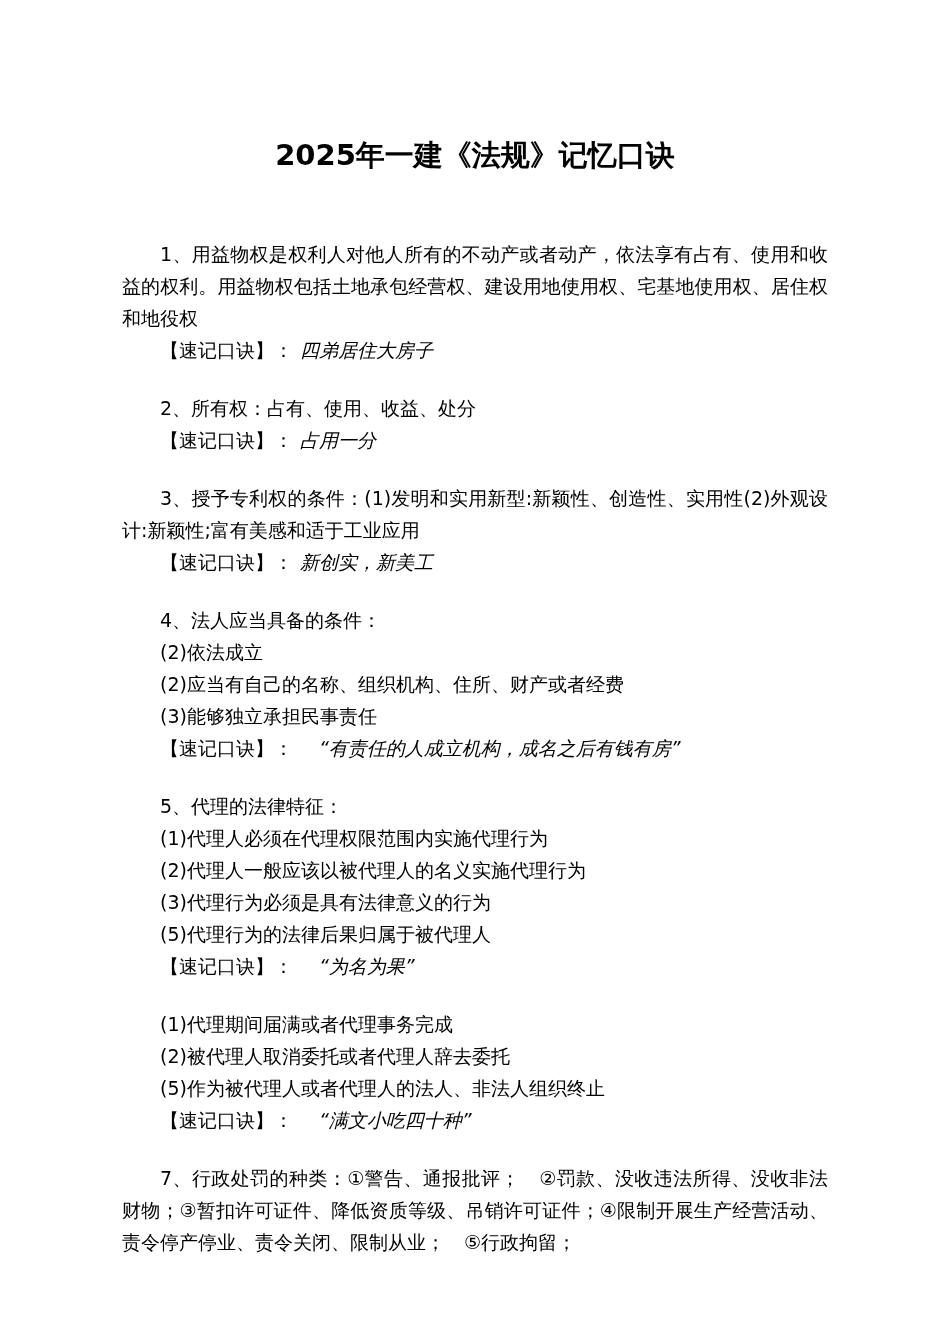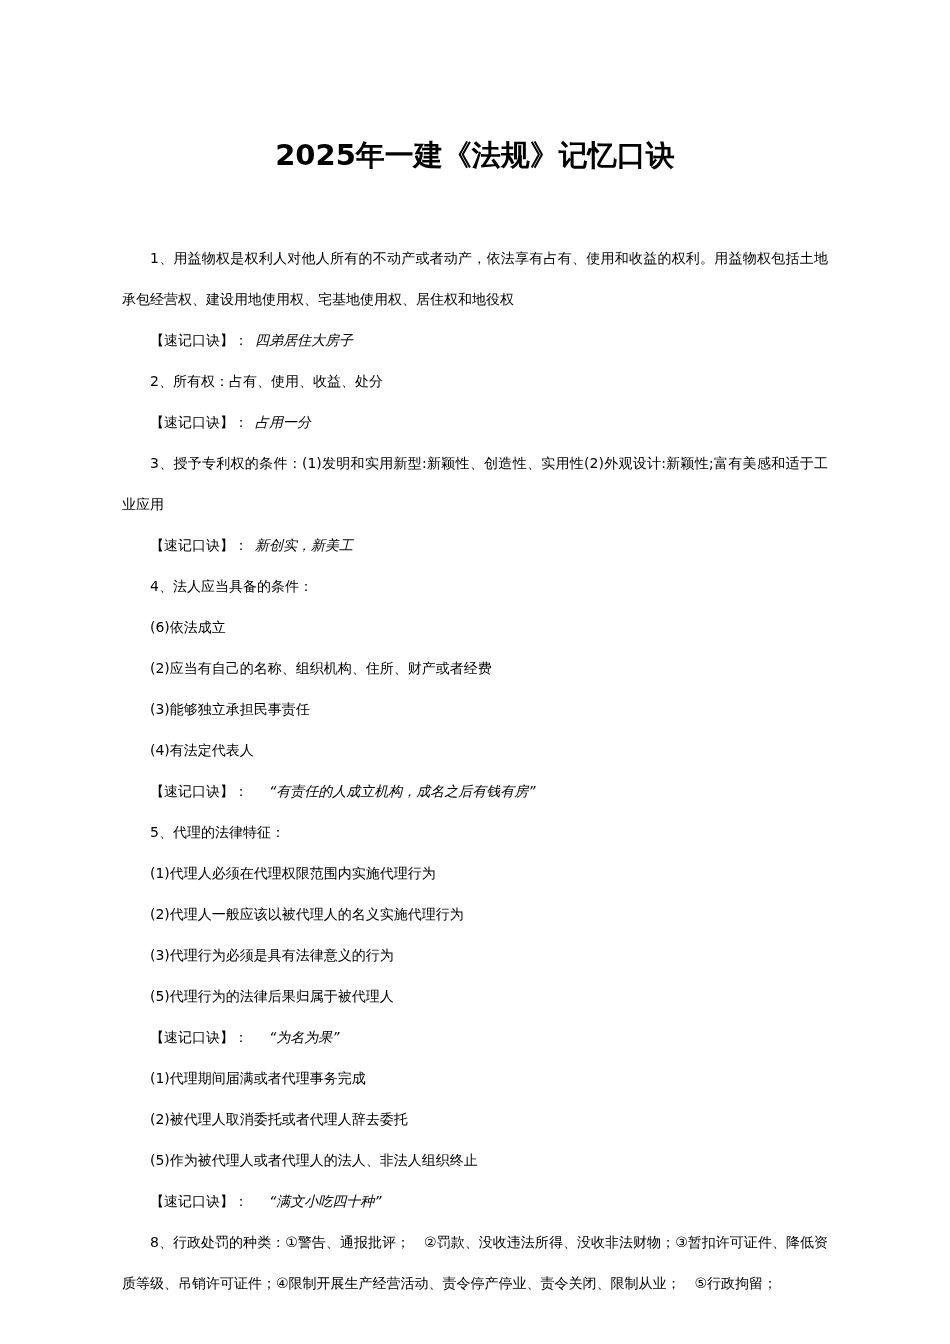--- a/index.html
+++ b/index.html
@@ -24,25 +24,26 @@
     text-align: center;
     font-size: 29px;
     line-height: 38px;
     font-weight: bold;
     color: #000000;
   }
   .item {
     margin: 0;
   }
   .item + .item {
+    margin-top: 26px;
   }
   .para {
     margin: 0;
-    font-size: 14px;
-    line-height: 41px;
+    font-size: 19px;
+    line-height: 32px;
     text-indent: 2em;
     text-align: justify;
     word-break: break-all;
     color: #000000;
   }
   .mn-label {
     color: #000000;
   }
   .mn-sep {
     color: #000000;
@@ -70,40 +71,39 @@
     <p class="para"><span class="mn-label">【速记口诀】</span><span class="mn-sep">：</span><span class="mn-text">占用一分</span></p>
   </section>
 
   <section class="item">
     <p class="para">3、授予专利权的条件：(1)发明和实用新型:新颖性、创造性、实用性(2)外观设计:新颖性;富有美感和适于工业应用</p>
     <p class="para"><span class="mn-label">【速记口诀】</span><span class="mn-sep">：</span><span class="mn-text">新创实，新美工</span></p>
   </section>
 
   <section class="item">
     <p class="para">4、法人应当具备的条件：</p>
-    <p class="para">(6)依法成立</p>
+    <p class="para">(2)依法成立</p>
     <p class="para">(2)应当有自己的名称、组织机构、住所、财产或者经费</p>
     <p class="para">(3)能够独立承担民事责任</p>
-    <p class="para">(4)有法定代表人</p>
     <p class="para"><span class="mn-label">【速记口诀】</span><span class="mn-sep">：</span><span class="mn-text">　“有责任的人成立机构，成名之后有钱有房”</span></p>
   </section>
 
   <section class="item">
     <p class="para">5、代理的法律特征：</p>
     <p class="para">(1)代理人必须在代理权限范围内实施代理行为</p>
     <p class="para">(2)代理人一般应该以被代理人的名义实施代理行为</p>
     <p class="para">(3)代理行为必须是具有法律意义的行为</p>
     <p class="para">(5)代理行为的法律后果归属于被代理人</p>
     <p class="para"><span class="mn-label">【速记口诀】</span><span class="mn-sep">：</span><span class="mn-text">　“为名为果”</span></p>
   </section>
 
   <section class="item">
     <p class="para">(1)代理期间届满或者代理事务完成</p>
     <p class="para">(2)被代理人取消委托或者代理人辞去委托</p>
     <p class="para">(5)作为被代理人或者代理人的法人、非法人组织终止</p>
     <p class="para"><span class="mn-label">【速记口诀】</span><span class="mn-sep">：</span><span class="mn-text">　“满文小吃四十种”</span></p>
   </section>
 
   <section class="item">
-    <p class="para">8、行政处罚的种类：①警告、通报批评；　②罚款、没收违法所得、没收非法财物；③暂扣许可证件、降低资质等级、吊销许可证件；④限制开展生产经营活动、责令停产停业、责令关闭、限制从业；　⑤行政拘留；</p>
+    <p class="para">7、行政处罚的种类：①警告、通报批评；　②罚款、没收违法所得、没收非法财物；③暂扣许可证件、降低资质等级、吊销许可证件；④限制开展生产经营活动、责令停产停业、责令关闭、限制从业；　⑤行政拘留；</p>
   </section>
 
 </div>
 
 </body></html>

